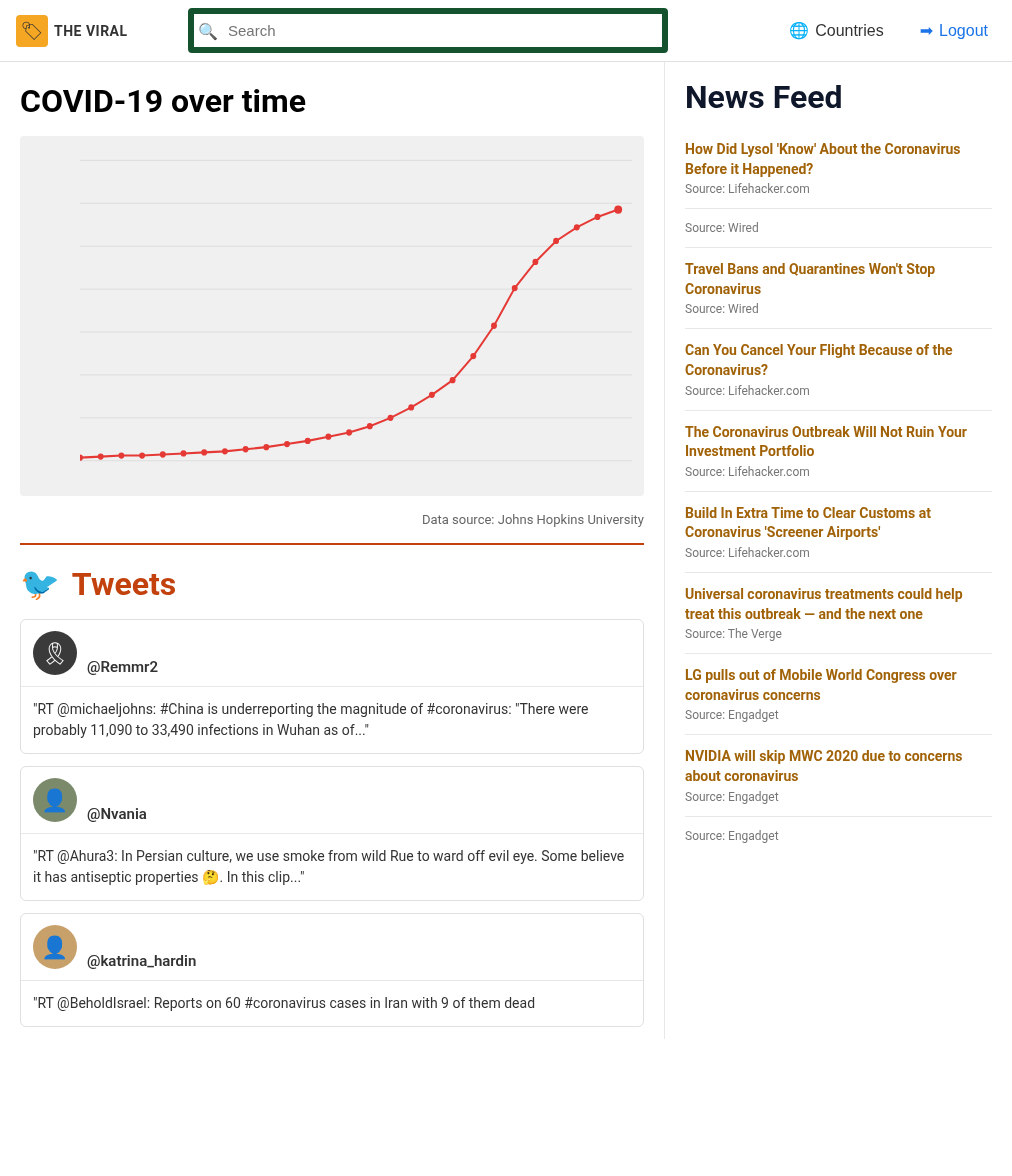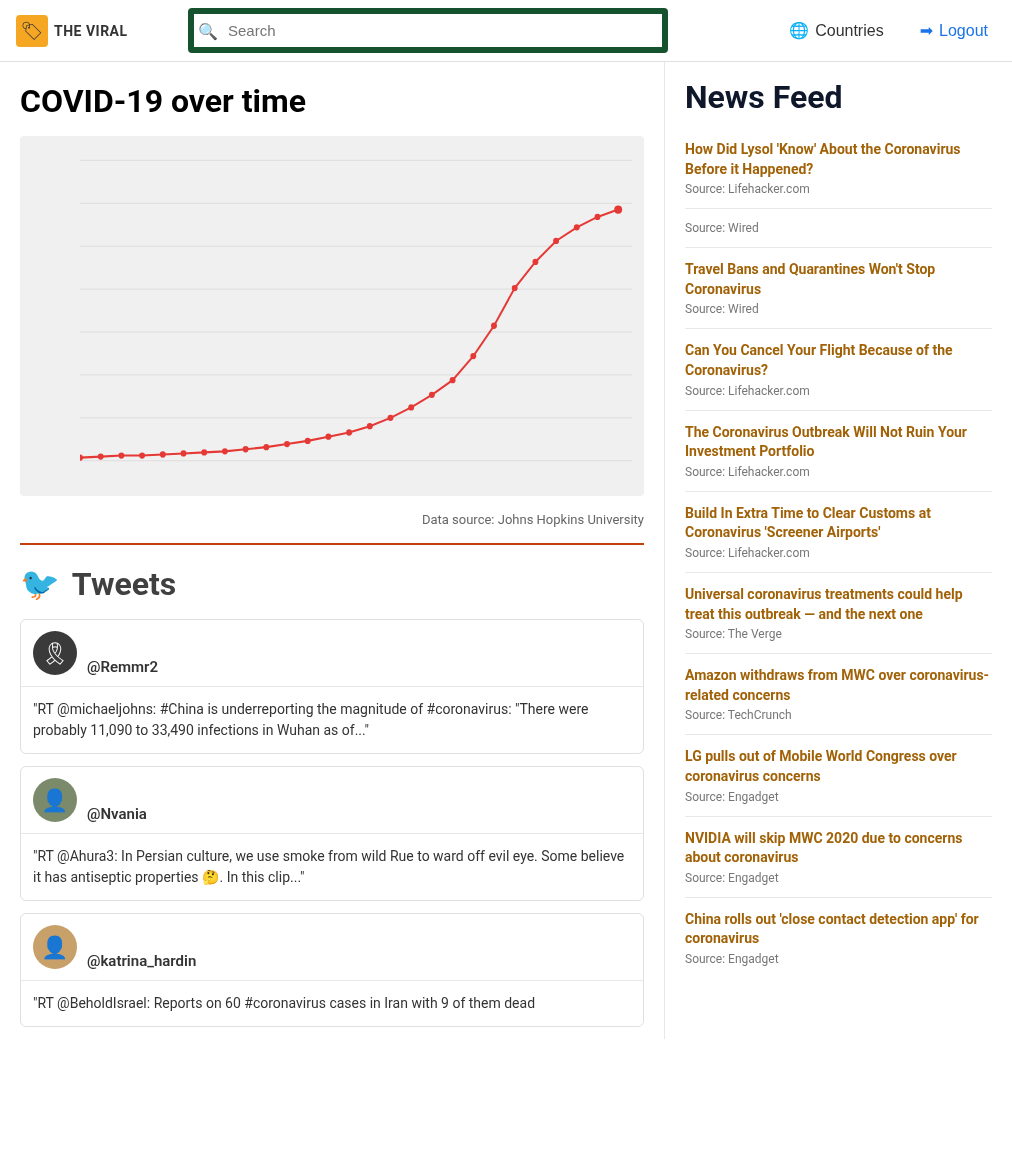--- a/index.html
+++ b/index.html
@@ -143,21 +143,21 @@
       gap: 12px;
       margin-bottom: 16px;
     }
     .twitter-icon {
       color: #1da1f2;
       font-size: 32px;
     }
     .tweets-title {
       font-size: 32px;
       font-weight: 700;
-      color: #404040;
+      color: #c2410c;
     }
     .tweet-card {
       border: 1px solid #e0e0e0;
       border-radius: 6px;
       margin-bottom: 12px;
       overflow: hidden;
     }
     .tweet-header {
       display: flex;
       align-items: center;
@@ -411,31 +411,26 @@
     </div>
         <div class="news-item">
       <a href="#" class="news-link">Build In Extra Time to Clear Customs at Coronavirus 'Screener Airports'</a>
       <div class="news-source">Source: Lifehacker.com</div>
     </div>
         <div class="news-item">
       <a href="#" class="news-link">Universal coronavirus treatments could help treat this outbreak — and the next one</a>
       <div class="news-source">Source: The Verge</div>
     </div>
         <div class="news-item">
-      <a href="#" class="news-link">Amazon withdraws from MWC over coronavirus-related concerns</a>
-      <div class="news-source">Source: TechCrunch</div>
-    </div>
-        <div class="news-item">
       <a href="#" class="news-link">LG pulls out of Mobile World Congress over coronavirus concerns</a>
       <div class="news-source">Source: Engadget</div>
     </div>
         <div class="news-item">
       <a href="#" class="news-link">NVIDIA will skip MWC 2020 due to concerns about coronavirus</a>
       <div class="news-source">Source: Engadget</div>
     </div>
         <div class="news-item">
-      <a href="#" class="news-link">China rolls out 'close contact detection app' for coronavirus</a>
       <div class="news-source">Source: Engadget</div>
     </div>
       </div>
   </div>
 
 </div>
 
 </body></html>

